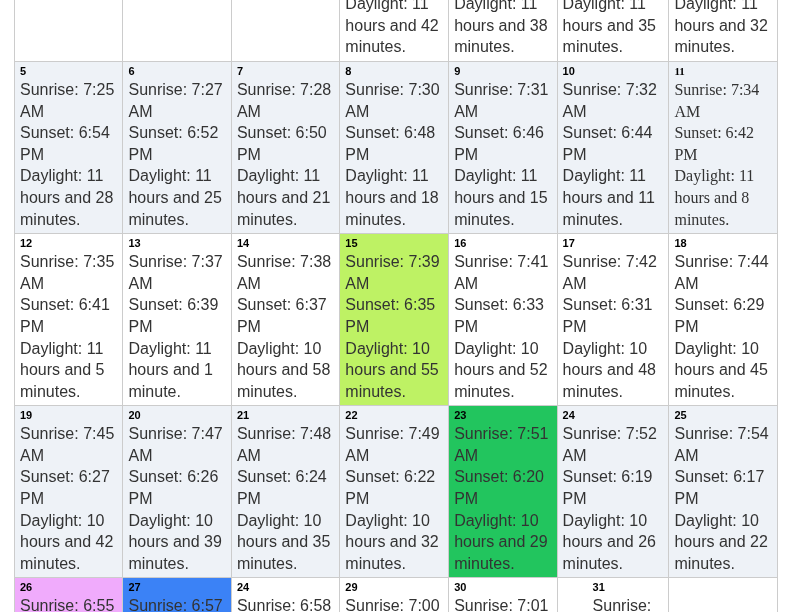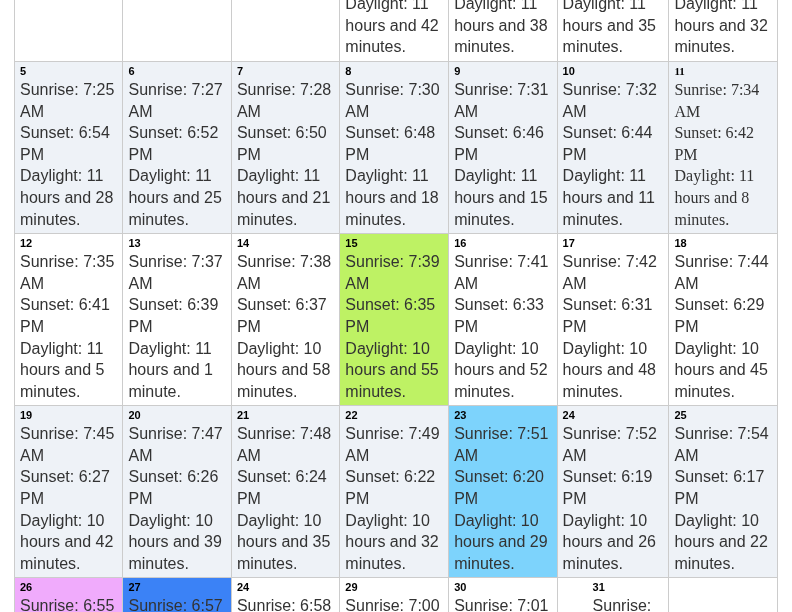--- a/index.html
+++ b/index.html
@@ -319,21 +319,21 @@
         </div>
       </td>
           <td style="background: rgb(238, 242, 247);">
         <span class="day-num">22</span>
         <div class="day-info">
           Sunrise: 7:49 AM<br>
           Sunset: 6:22 PM<br>
           Daylight: 10 hours and 32 minutes.
         </div>
       </td>
-          <td style="background: #7dd3fc;">
+          <td style="background: #22c55e;">
         <span class="day-num">23</span>
         <div class="day-info">
           Sunrise: 7:51 AM<br>
           Sunset: 6:20 PM<br>
           Daylight: 10 hours and 29 minutes.
         </div>
       </td>
           <td style="background: rgb(238, 242, 247);">
         <span class="day-num">24</span>
         <div class="day-info">

